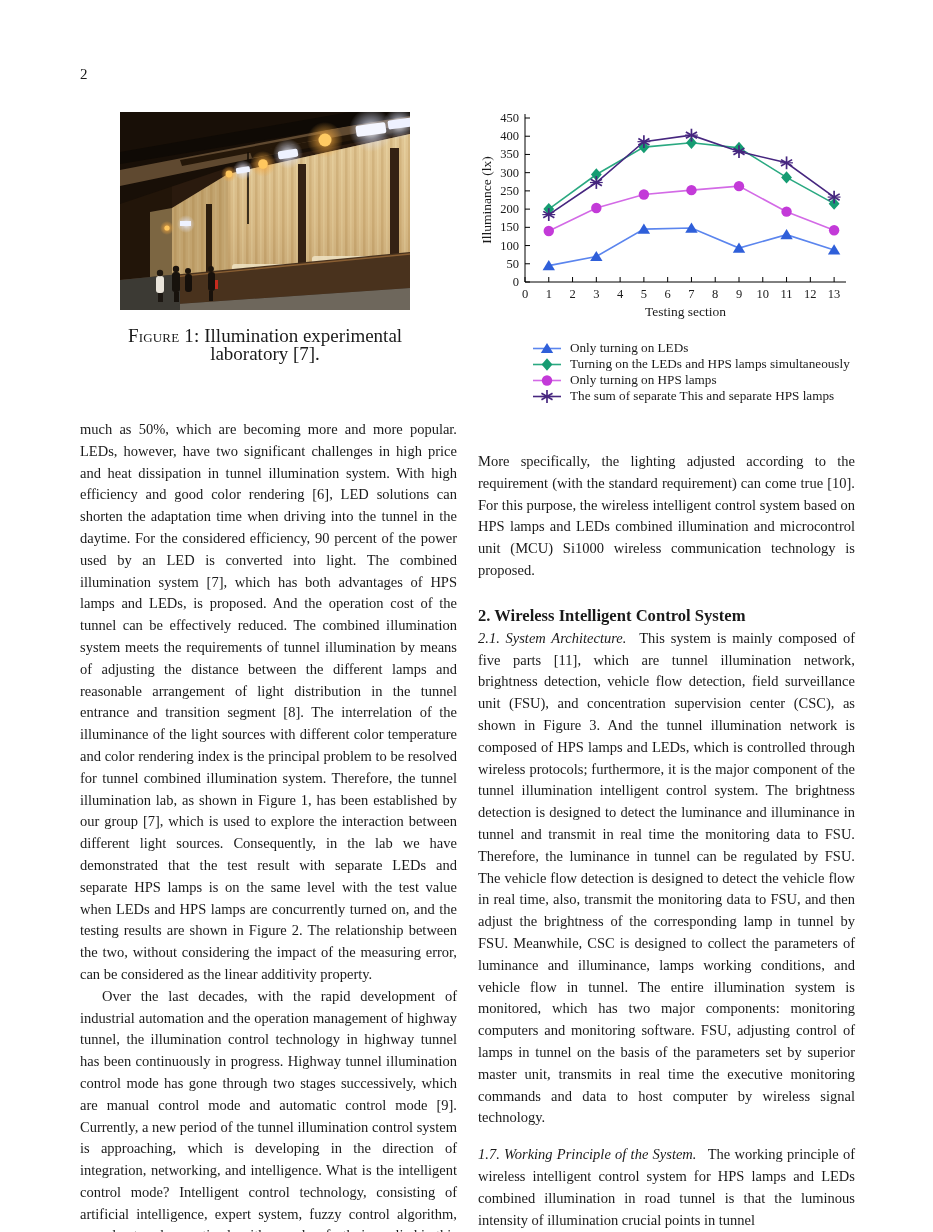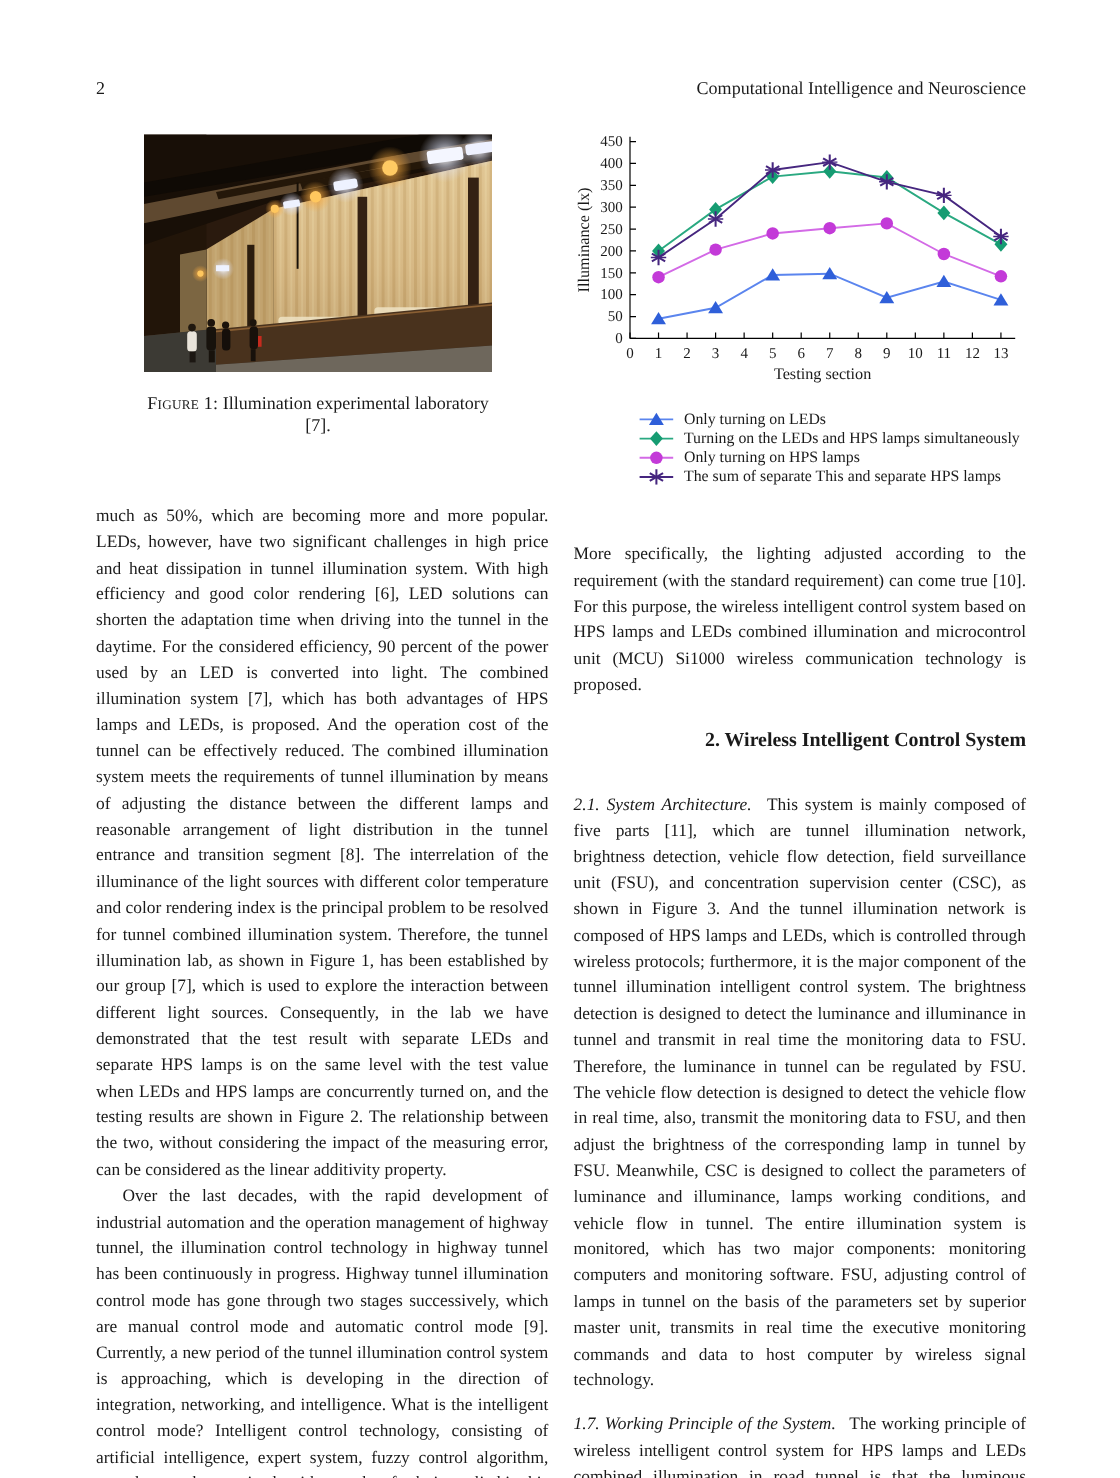--- a/index.html
+++ b/index.html
@@ -4,45 +4,44 @@
 <style>
   html,body{margin:0;padding:0;background:#ffffff;}
   .page{position:relative;width:933px;height:1232px;background:#ffffff;overflow:hidden;
         font-family:"Liberation Serif", serif;color:#1a1a1a;}
   .header{position:absolute;top:66px;left:80px;width:775px;display:flex;
           justify-content:space-between;font-size:15px;}
   .columns{position:absolute;top:96px;left:80px;width:775px;display:flex;gap:21px;}
   .col{width:377px;}
   .body-text{font-size:14.5px;line-height:21.8px;text-align:justify;}
   .fig1wrap{margin:16px 0 0 40px;width:290px;}
-  .caption{margin-top:13px;font-size:15px;text-align:center;line-height:18px;}
+  .caption{margin-top:13px;font-size:19px;text-align:center;line-height:18px;}
   .sc{font-variant:small-caps;letter-spacing:.2px;}
   .left-body{margin-top:56px;}
   .indent{text-indent:22px;}
   .chartwrap{margin-top:12px;}
   .legend{margin:8px 0 0 54px;font-size:13.2px;}
   .legend-row{display:flex;align-items:center;height:16px;margin-bottom:0px;text-align:center;}
   .legend-row svg{margin-right:8px;flex:0 0 auto;}
   .cap2{margin-top:20px;}
   .right-p1{margin-top:47px;}
-  .sec-heading{margin:24px 0 34px 0;font-size:16.6px;font-weight:bold;line-height:20px;
-               text-align:right;}
+  .sec-heading{margin:24px 0 2px 0;font-size:16.6px;font-weight:bold;line-height:20px;
+               text-align:left;}
   .section-para{margin-top:1px;}
   .section-para + .section-para{margin-top:15px;}
   .lead-italic{font-style:italic;}
   .sect-gap{margin-top:15px;}
 </style>
 </head>
 <body>
 
 <div class="page">
 
   <div class="header">
     <span>2</span>
-    <span>Computational Intelligence and Neuroscience</span>
   </div>
 
   <div class="columns">
 
     <div class="col">
 
       <div class="fig1wrap">
         
         <svg width="290" height="198" viewBox="0 0 290 198">
           <defs>

